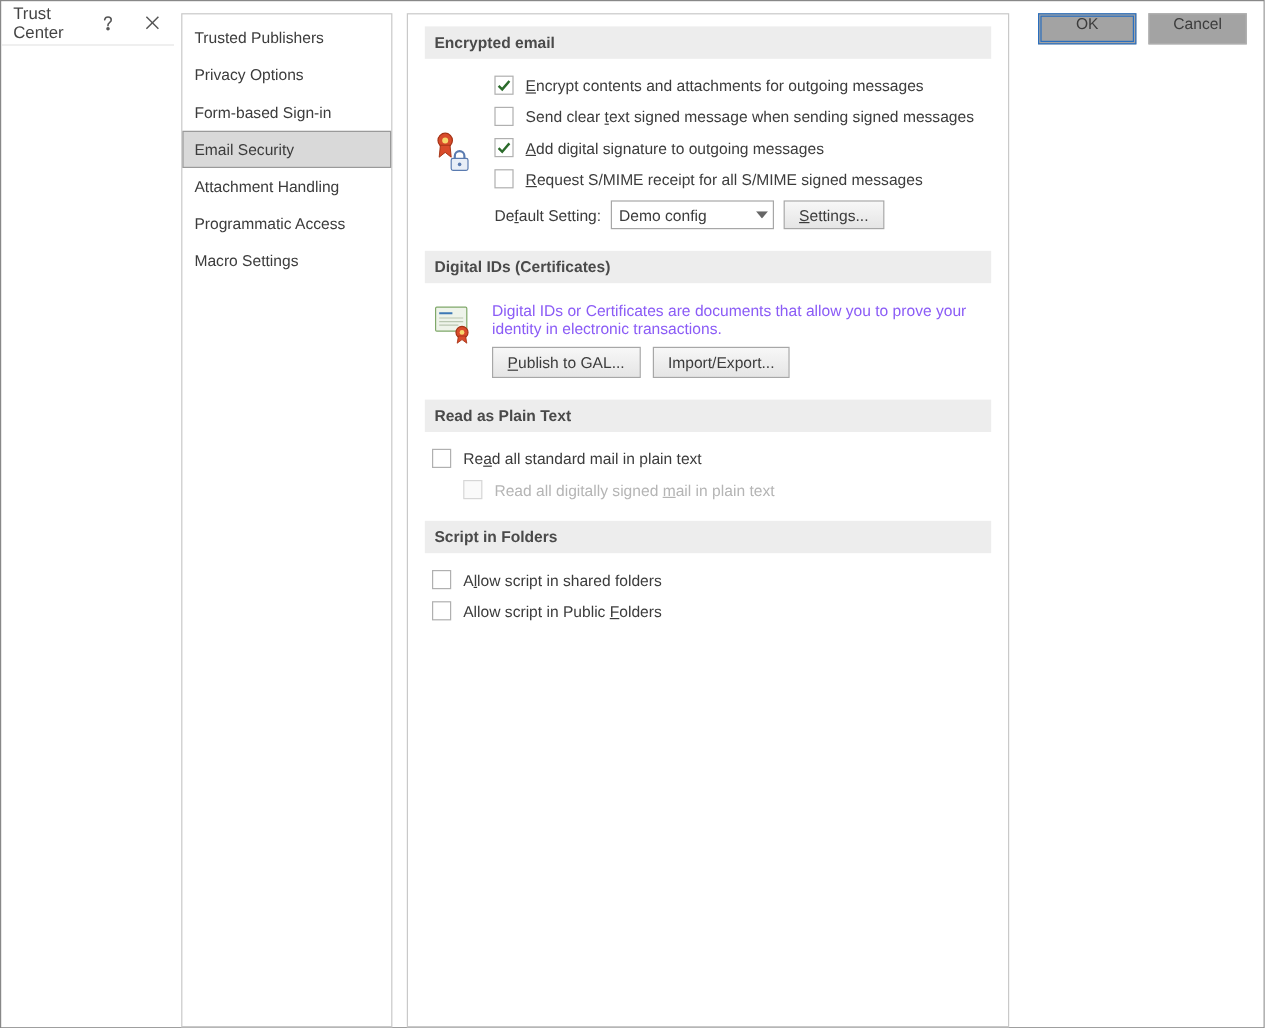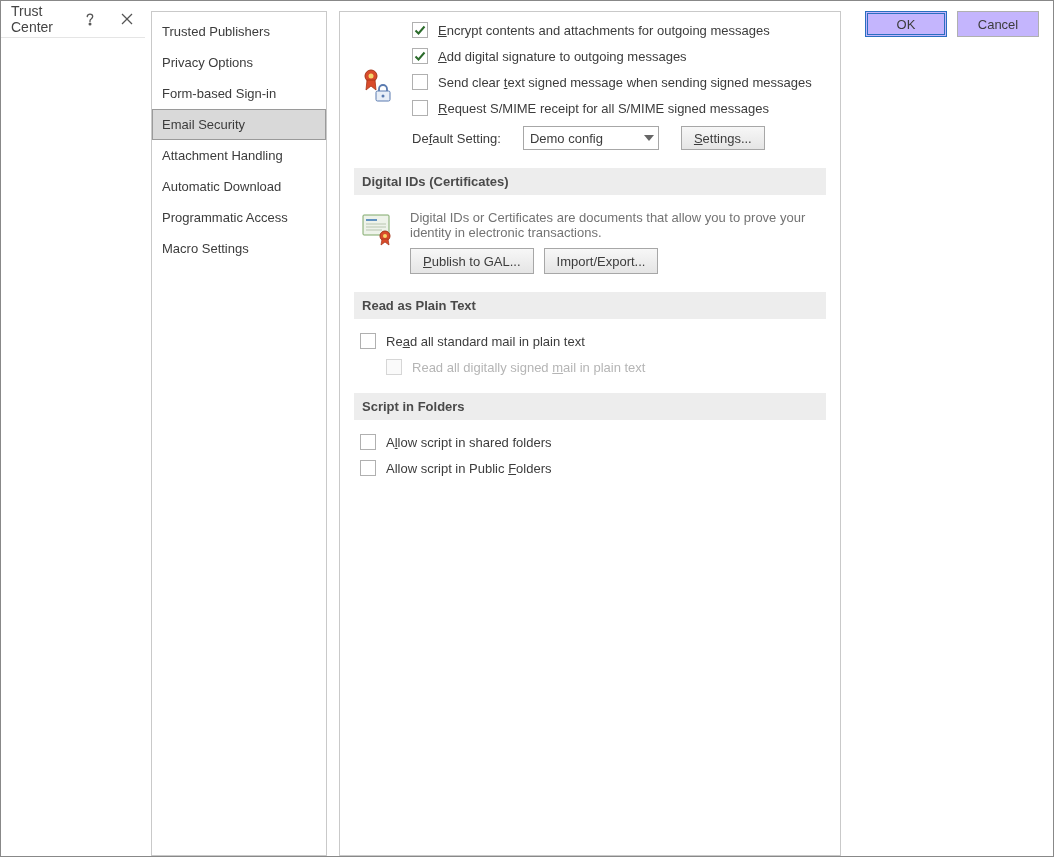--- a/index.html
+++ b/index.html
@@ -63,21 +63,21 @@
   .chkrow .lbl{color:#3c3c3c;}
   .chkrow.disabled .lbl{color:#b5b5b5;text-align:center;}
   .chk{
     width:16px;height:16px;border:1px solid #b0b0b0;box-sizing:border-box;background:#fff;
     display:flex;align-items:center;justify-content:center;flex:0 0 16px;
   }
   .chk.disabled{border-color:#d6d6d6;background:#fafafa;}
   .chk svg{width:12px;height:12px;display:none;}
   .chk.checked svg{display:block;}
   .defrow{
-    display:flex;align-items:center;gap:22px;margin-top:4px;
+    display:flex;align-items:center;gap:8px;margin-top:4px;
   }
   .deflabel{color:#3c3c3c;}
   .combo{
     width:136px;height:24px;border:1px solid #a7a7a7;background:#fff;display:flex;
     align-items:center;box-sizing:border-box;
   }
   .combo .cval{flex:1;padding:0 6px;color:#3c3c3c;white-space:nowrap;overflow:hidden;}
   .combo .carrow{width:18px;height:100%;display:flex;align-items:center;justify-content:center;}
   .combo .carrow svg{width:10px;height:6px;fill:#666;}
   .btn{
@@ -86,32 +86,32 @@
     color:#3c3c3c;box-sizing:border-box;min-width:76px;cursor:default;
   }
   .u{text-decoration:underline;}
   .iddesc{
     display:flex;gap:14px;align-items:flex-start;margin-bottom:6px;
   }
   .icon-doc{
     width:36px;height:36px;flex:0 0 36px;position:relative;margin-left:6px;margin-top:2px;
   }
   .icon-doc svg{width:36px;height:36px;}
-  .iddesc .txt{color:#737373;padding-top:1px;}
+  .iddesc .txt{color:#8b5cf6;padding-top:1px;}
   .idbtns{display:flex;gap:10px;margin-left:56px;margin-top:2px;}
   .idbtns .btn{height:26px;}
   .plainrow .chk{margin-left:6px;}
   .scriptrow .chk{margin-left:6px;}
   .footer{
     height:46px;flex:0 0 46px;display:flex;align-items:center;justify-content:flex-end;
     gap:10px;padding:0 14px;box-sizing:border-box;
   }
   .footer .fbtn{
-    width:82px;height:26px;border:1px solid #b0b0b0;background:#c4b5fd;display:flex;
-    align-items:center;justify-content:center;color:#3c3c3c;box-sizing:border-box;
+    width:82px;height:26px;border:1px solid #b0b0b0;background:#a3a3a3;display:flex;
+    justify-content:center;color:#3c3c3c;box-sizing:border-box;
   }
   .footer .fbtn.primary{border:1px solid #2a6fbf;outline:1px solid #2a6fbf;outline-offset:-3px;}
 </style>
 </head>
 <body>
 
 <div class="window">
 
   <div class="titlebar">
     <span class="title">Trust Center</span>
@@ -131,27 +131,27 @@
   </div>
 
   <div class="body">
 
     <div class="sidebar">
       <div class="side-item"><span>Trusted Publishers</span></div>
       <div class="side-item"><span>Privacy Options</span></div>
       <div class="side-item"><span>Form-based Sign-in</span></div>
       <div class="side-item selected"><span>Email Security</span></div>
       <div class="side-item"><span>Attachment Handling</span></div>
-      <div class="side-item"><span>Automatic Download</span></div>
       <div class="side-item"><span>Programmatic Access</span></div>
       <div class="side-item"><span>Macro Settings</span></div>
     </div>
 
     <div class="content">
 
+      <div class="section-header">Encrypted email</div>
       <div class="encblock">
         <div class="icon-cert">
           <div class="ribbon">
             <svg viewBox="0 0 18 22">
                 <circle cx="9" cy="7" r="6" fill="#d94b2b" stroke="#a43315" stroke-width="1"></circle>
                 <circle cx="9" cy="7" r="2.5" fill="#f6d56a"></circle>
                 <path d="M5 11 L4 21 L9 17 L14 21 L13 11 Z" fill="#d94b2b" stroke="#a43315" stroke-width="0.8"></path>
               </svg>
           </div>
           <div class="padlock">
@@ -165,30 +165,30 @@
         <div class="optcol">
           <div class="chkrow">
             <div class="chk checked">
                 <svg viewBox="0 0 12 12">
                   <polyline points="1.5 6.5 4.5 9.5 10.5 2.5" fill="none" stroke="#2b6b2b" stroke-width="2"></polyline>
                 </svg>
               </div>
             <span class="lbl"><span class="u">E</span><span>ncrypt contents and attachments for outgoing messages</span></span>
           </div>
           <div class="chkrow">
+            <div class="chk"></div>
+            <span class="lbl"><span>Send clear </span><span class="u">t</span><span>ext signed message when sending signed messages</span></span>
+          </div>
+          <div class="chkrow">
             <div class="chk checked">
                 <svg viewBox="0 0 12 12">
                   <polyline points="1.5 6.5 4.5 9.5 10.5 2.5" fill="none" stroke="#2b6b2b" stroke-width="2"></polyline>
                 </svg>
               </div>
             <span class="lbl"><span class="u">A</span><span>dd digital signature to outgoing messages</span></span>
-          </div>
-          <div class="chkrow">
-            <div class="chk"></div>
-            <span class="lbl"><span>Send clear </span><span class="u">t</span><span>ext signed message when sending signed messages</span></span>
           </div>
           <div class="chkrow">
             <div class="chk"></div>
             <span class="lbl"><span class="u">R</span><span>equest S/MIME receipt for all S/MIME signed messages</span></span>
           </div>
           <div class="defrow">
             <span class="deflabel"><span>De</span><span class="u">f</span><span>ault Setting:</span></span>
             <div class="combo">
               <span class="cval">Demo config</span>
               <span class="carrow">

